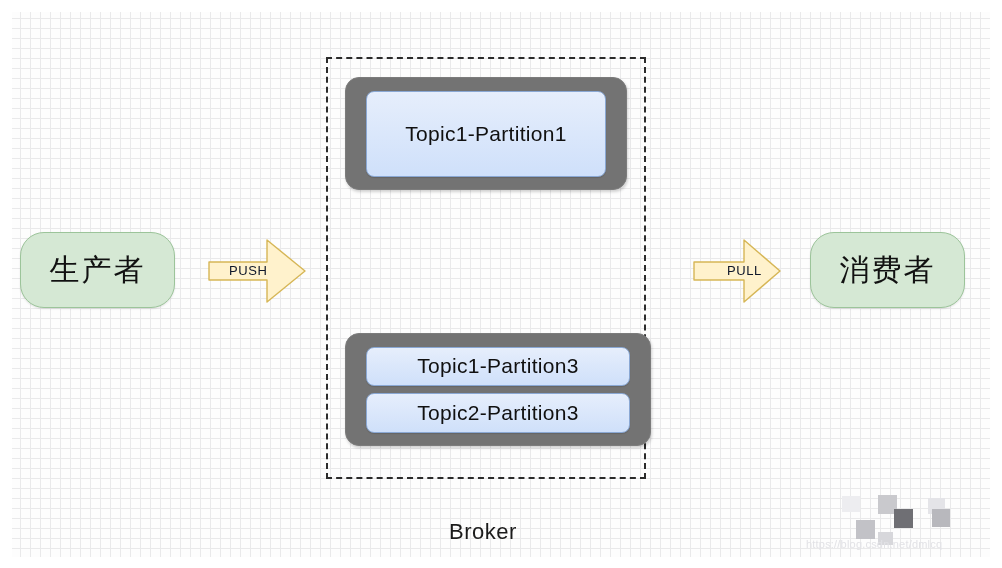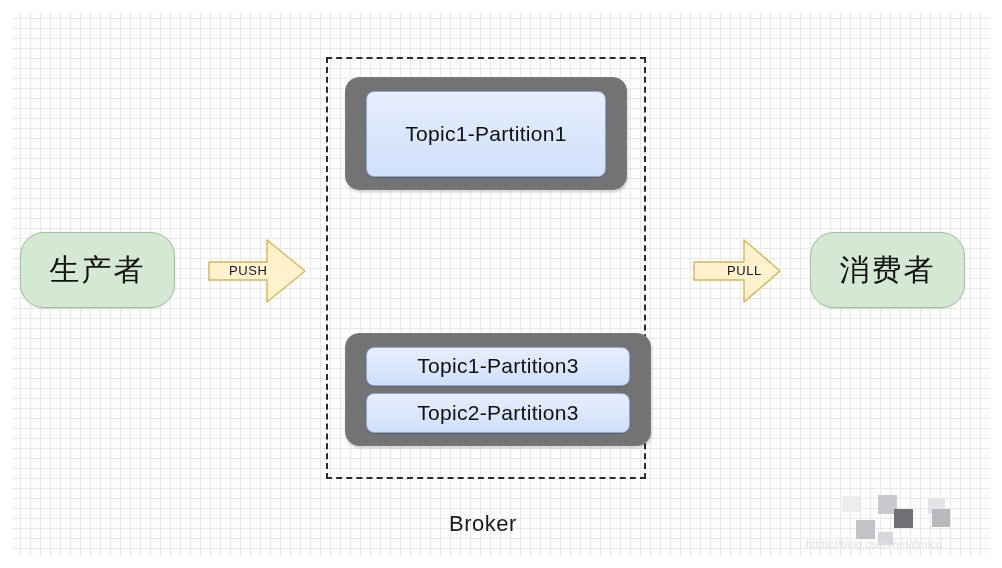--- a/index.html
+++ b/index.html
@@ -99,20 +99,21 @@
     letter-spacing: 0.3px;
     box-shadow: 0 1px 1px rgba(0,0,0,0.12);
   }
 
   .broker-label {
     position: absolute;
     color: #1b1b1b;
     font-size: 22px;
     letter-spacing: 0.5px;
     white-space: nowrap;
+    margin-top: 8px;
   }
 
   
   .arrow-wrap {
     position: absolute;
   }
   .arrow-wrap svg {
     display: block;
     overflow: visible;
   }

